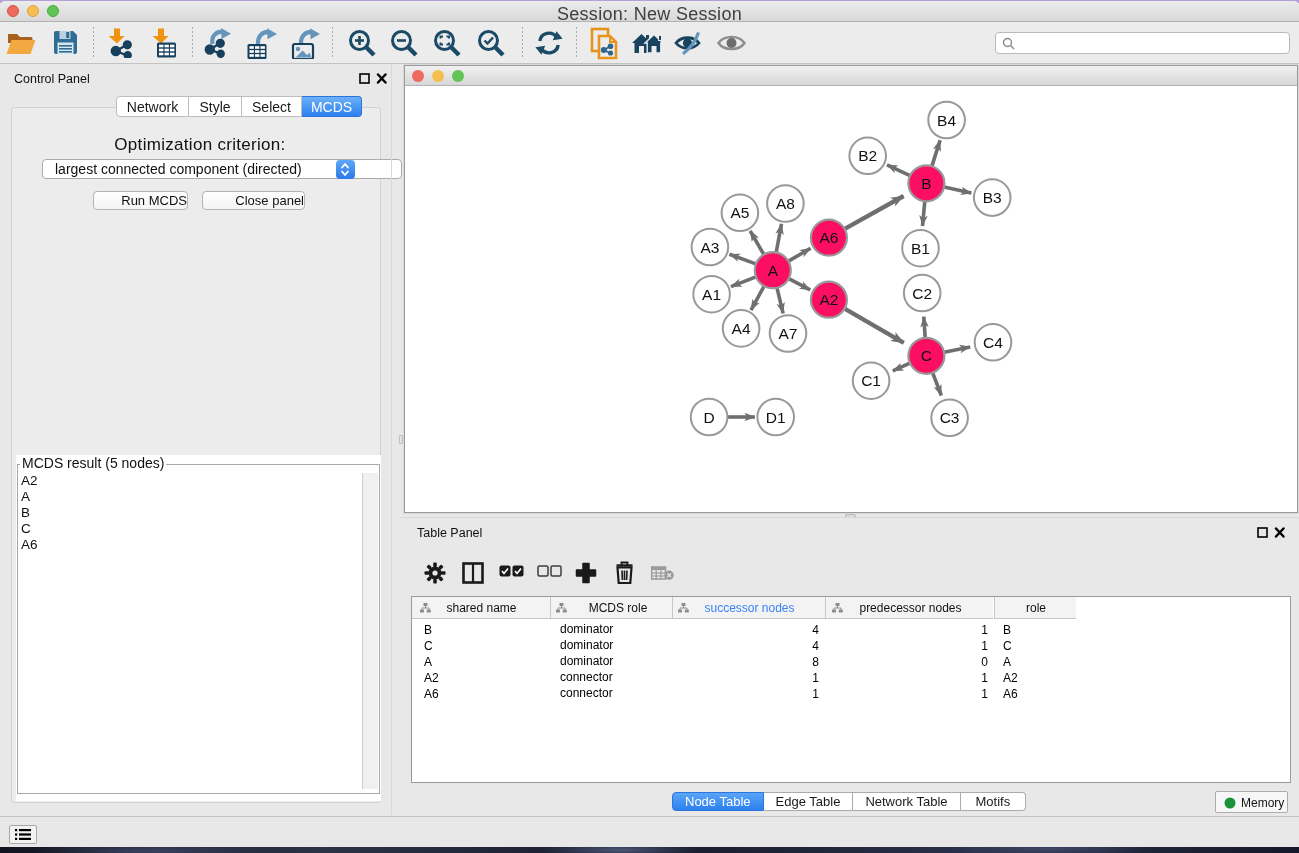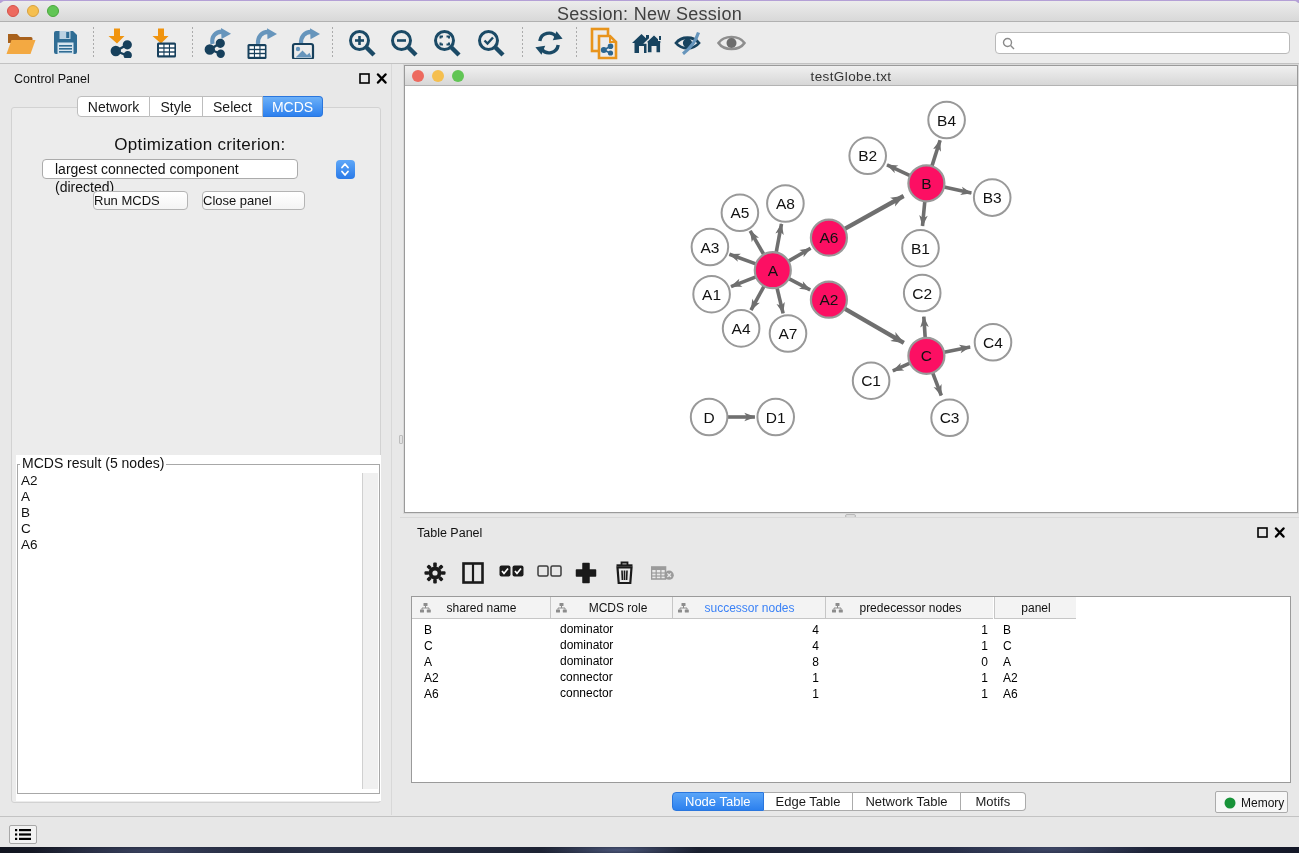--- a/index.html
+++ b/index.html
@@ -10,27 +10,27 @@
 .purple { left:0; top:0; width:1299px; height:3px; background:#b4a0d6; }
 .tl { border-radius:50%; width:12px; height:12px; top:5px; }
 .title-text { width:100%; text-align:center; top:4px; font-size:18px; letter-spacing:0.3px; color:#404040; }
 .toolbar { left:0; top:22px; width:1299px; height:42px; background:#ececec; border-bottom:1px solid #c2c2c2; }
 .tsep { top:27px; width:1px; height:32px; background-image:repeating-linear-gradient(#ababab 0 2px, #ececec 2px 4px); }
 .search { left:995px; top:32px; width:295px; height:22px; background:#fff; border:1px solid #b9b9b9; border-radius:4px; }
 
 .cp-title { left:14px; top:72px; font-size:12.5px; color:#111; }
 .tabs { top:96px; height:21px; display:flex; z-index:5; }
 .tab { height:21px; line-height:20px; font-size:14px; color:#1a1a1a; background:#fff; border:1px solid #bdbdbd; border-left:none; text-align:center; }
-.tab.first { border-left:1px solid #bdbdbd; border-radius:4px 0 0 4px; }
+.tab.first { border-left:1px solid #bdbdbd; border-radius:4px 0 0 4px;margin-left:39px; }
 .tab.sel { background:linear-gradient(#6cb0f8,#2c80ee); color:#fff; border-color:#2a76dd; border-radius:0 4px 4px 0; }
 .cp-panel { left:11px; top:107px; width:370px; height:696px; background:#ececec; border:1px solid #d2d2d2; border-radius:3px; }
 .opt-label { left:15px; top:135px; width:370px; text-align:center; font-size:17px; letter-spacing:0.3px; color:#111; }
-.dropdown { left:42px; top:159px; width:256px; height:20px; background:#fff; border:1px solid #ababab; border-radius:4px; font-size:14px; color:#111; line-height:18px; padding-left:12px; }
+.dropdown { left:42px; top:159px; width:360px; height:20px; background:#fff; border:1px solid #ababab; border-radius:4px; font-size:14px; color:#111; line-height:18px; padding-left:12px; }
 .dd-btn { left:336px; top:159.5px; width:18.5px; height:19px; background:linear-gradient(#5ea7f8,#2a7ae8); border-radius:4px; }
-.btn { height:19px; line-height:17px; background:linear-gradient(#ffffff,#f4f4f4); border:1px solid #b4b4b4; border-radius:4px; font-size:13px; color:#111; text-align:left; }
+.btn { height:19px; line-height:17px; background:linear-gradient(#ffffff,#f4f4f4); border:1px solid #b4b4b4; border-radius:4px; font-size:13px; color:#111; text-align:right; }
 .mcds-box { left:16px; top:455px; width:365px; height:346px; background:#fff; }
 .mcds-border { left:17px; top:464px; width:363px; height:330px; border:1px solid #a8a8a8; }
 .mcds-legend { left:20px; top:455px; background:#fff; padding:0 2px; font-size:14px; color:#111; }
 .mcds-list { left:21px; top:473px; font-size:13.5px; color:#111; line-height:16px; }
 .scrolltrack { left:362px; top:473px; width:16px; height:316px; background:#f0f0f0; border-left:1px solid #d0d0d0; }
 
 .netwin { left:404px; top:65px; width:894px; height:448px; background:#fff; border:1px solid #9a9a9a; box-shadow:0 0 0 1px #d9d9d9; }
 .net-titlebar { left:0; top:0; width:892px; height:20px; background:linear-gradient(#f0f0f0,#d7d7d7); border-bottom:1px solid #b3b3b3; }
 .net-title { width:100%; text-align:center; top:3px; font-size:13.5px; letter-spacing:0.4px; color:#333; }
 
@@ -256,21 +256,20 @@
       <line x1="11" y1="3" x2="3" y2="11"></line>
       <line x1="11" y1="7" x2="7" y2="11"></line>
     </g>
   </svg>
 
 <div class="abs netwin">
   <div class="abs net-titlebar"></div>
   <div class="abs tl" style="left:7px;top:4px;background:#ed6a5f;"></div>
   <div class="abs tl" style="left:27px;top:4px;background:#f5bf4f;"></div>
   <div class="abs tl" style="left:47px;top:4px;background:#61c555;"></div>
-  <div class="abs net-title">testGlobe.txt</div>
 </div>
 <svg class="abs" style="left:405px;top:85px" width="892" height="427" viewBox="405 85 892 427">
   <defs>
     <marker id="ah" viewBox="0 0 10 8" refX="9.5" refY="4" markerWidth="3.2" markerHeight="2.56" orient="auto-start-reverse">
       <path d="M0.3 0.3 L10 4 L0.3 7.7 L2.8 4 Z" fill="#6f6f6f"></path>
     </marker>
   </defs>
   <g id="edges" stroke="#6f6f6f">
     <line x1="755.9" y1="276.8" x2="731.0" y2="286.6" stroke-width="3.6" marker-end="url(#ah)"></line>
     <line x1="755.8" y1="263.9" x2="729.4" y2="254.2" stroke-width="3.6" marker-end="url(#ah)"></line>
@@ -418,21 +417,21 @@
 
   <div class="abs thead" style="left:0;width:138.5px;"></div>
   <div class="abs thead" style="left:137.5px;width:122.2px;border-left:1px solid #c6c6c6;"></div>
   <div class="abs thead" style="left:259.7px;width:152.9px;border-left:1px solid #c6c6c6;"></div>
   <div class="abs thead" style="left:412.6px;width:168.9px;border-left:1px solid #c6c6c6;"></div>
   <div class="abs thead" style="left:581.5px;width:82.2px;border-left:1px solid #c6c6c6;"></div>
   <div class="abs" style="left:0;top:4px;width:139px;text-align:center;font-size:12px;color:#111;">shared name</div>
   <div class="abs" style="left:145px;top:4px;width:122px;text-align:center;font-size:12px;color:#111;">MCDS role</div>
   <div class="abs" style="left:261px;top:4px;width:153px;text-align:center;font-size:12px;color:#3b82f6;">successor nodes</div>
   <div class="abs" style="left:414px;top:4px;width:169px;text-align:center;font-size:12px;color:#111;">predecessor nodes</div>
-  <div class="abs" style="left:583px;top:4px;width:82px;text-align:center;font-size:12px;color:#111;">panel</div>
+  <div class="abs" style="left:583px;top:4px;width:82px;text-align:center;font-size:12px;color:#111;">role</div>
   <svg class="abs sorticon" style="left:8px;top:6px" width="11" height="10" viewBox="0 0 11 10">
       <g fill="#8c8c8c">
         <rect x="3.5" y="0" width="4" height="3" rx="0.5"></rect>
         <rect x="0" y="6.5" width="4" height="3" rx="0.5"></rect>
         <rect x="6.8" y="6.5" width="4" height="3" rx="0.5"></rect>
         <path d="M5.5 3 V5 M2 6.5 V5 H9 V6.5" stroke="#8c8c8c" fill="none" stroke-width="1"></path>
       </g>
     </svg>
   <svg class="abs sorticon" style="left:144px;top:6px" width="11" height="10" viewBox="0 0 11 10">
       <g fill="#8c8c8c">

